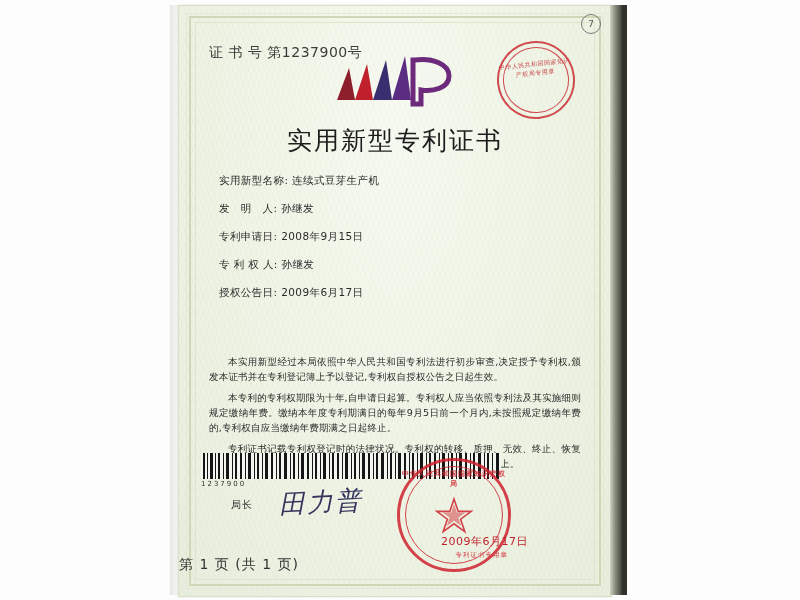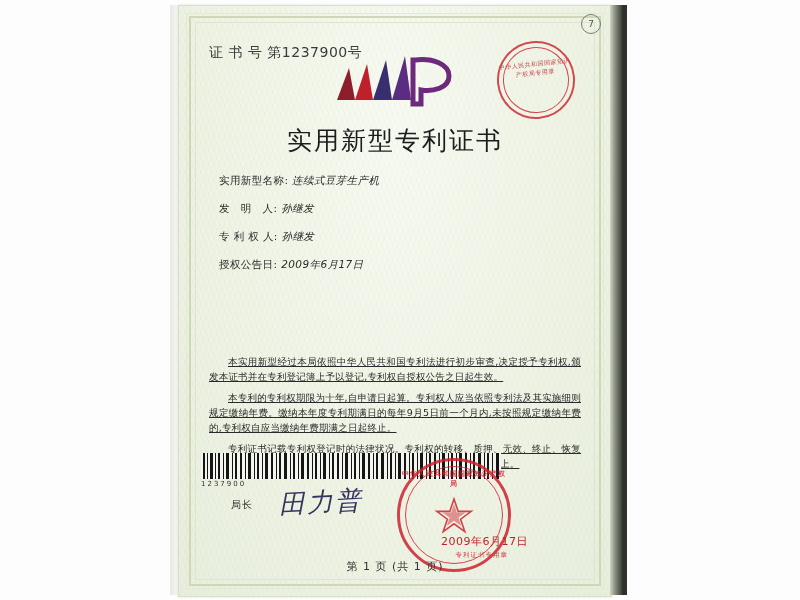--- a/index.html
+++ b/index.html
@@ -189,35 +189,33 @@
     letter-spacing: 0.4px;
     white-space: nowrap;
   }
   .field-label {
     display: inline-block;
     color: #2b2b2b;
   }
   .field-value {
     display: inline-block;
     color: #2b2b2b;
-    font-style: italic;
   }
 
   
   .body-text {
     position: absolute;
     left: 30px;
     top: 348px;
     width: 372px;
     font-size: 9.5px;
     line-height: 15px;
     color: #2a2a2a;
     text-align: justify;
     letter-spacing: 0.2px;
-    text-decoration: underline;
   }
   .body-text p {
     margin: 0 0 6px 0;
     text-indent: 2em;
   }
 
   
   .barcode {
     position: absolute;
     left: 22px;
@@ -317,22 +315,21 @@
     letter-spacing: 0.5px;
     font-family: "DejaVu Sans", sans-serif;
   }
 
   
   .page-footer {
     position: absolute;
     left: 0;
     bottom: 22px;
     width: 432px;
-    text-align: center;
-    font-size: 11px;
+    font-size: 14px;
     color: #333;
     letter-spacing: 1px;
   }
 </style>
 </head>
 <body>
 
 <div id="page">
 
   <div class="scan-bg"></div>
@@ -364,20 +361,24 @@
     <div class="main-title">实用新型专利证书</div>
 
     <div class="fields">
       <div class="field-row">
         <span class="field-label">实用新型名称:</span>
         <span class="field-value">连续式豆芽生产机</span>
       </div>
       <div class="field-row">
         <span class="field-label">发　明　人:</span>
         <span class="field-value">孙继发</span>
+      </div>
+      <div class="field-row">
+        <span class="field-label">专利申请日:</span>
+        <span class="field-value">2008年9月15日</span>
       </div>
       <div class="field-row">
         <span class="field-label">专 利 权 人:</span>
         <span class="field-value">孙继发</span>
       </div>
       <div class="field-row">
         <span class="field-label">授权公告日:</span>
         <span class="field-value">2009年6月17日</span>
       </div>
     </div>

